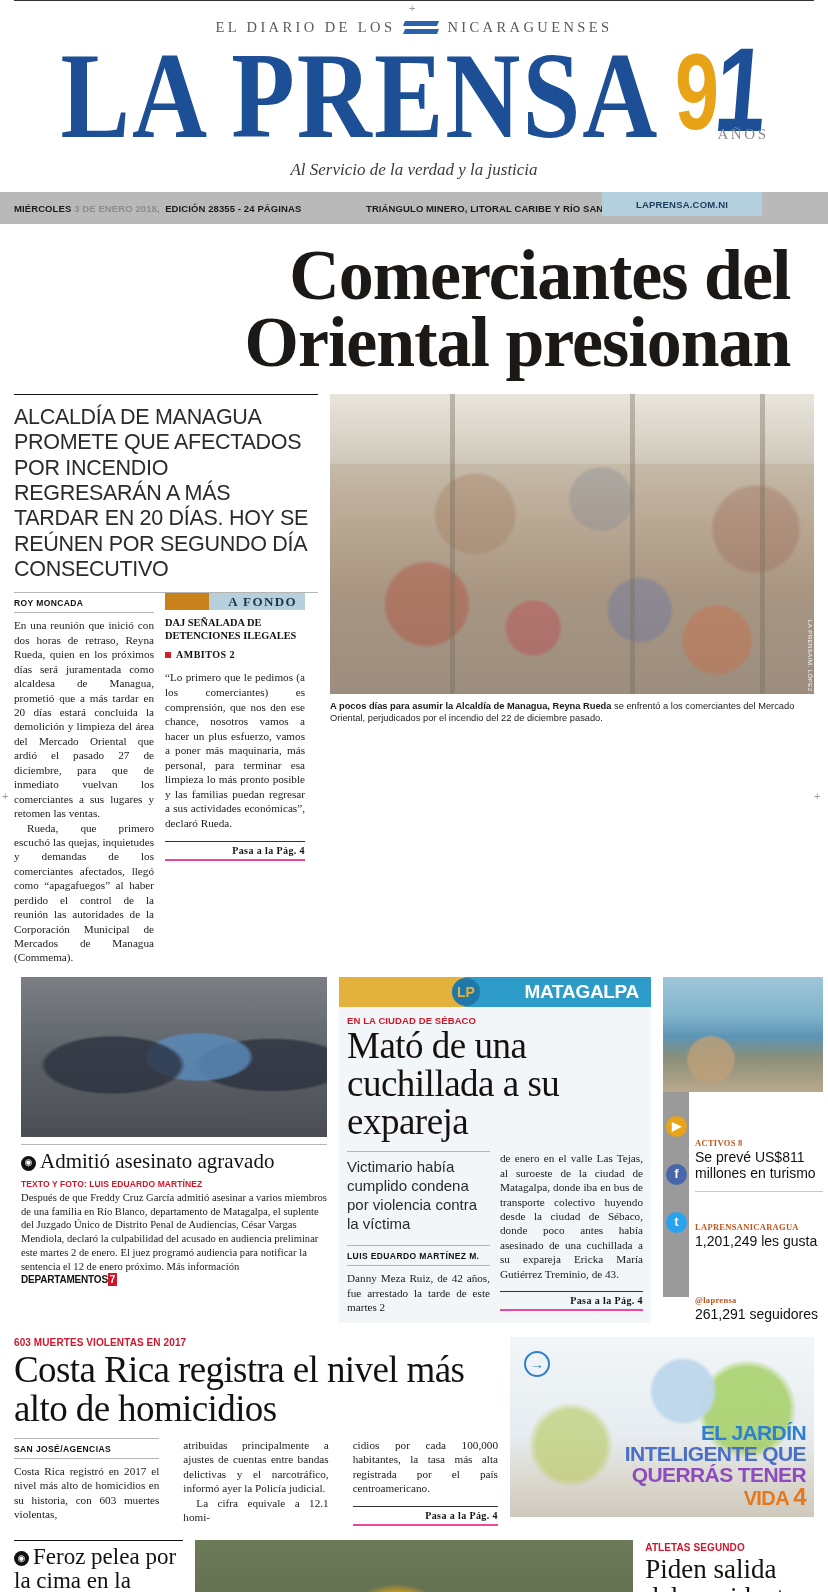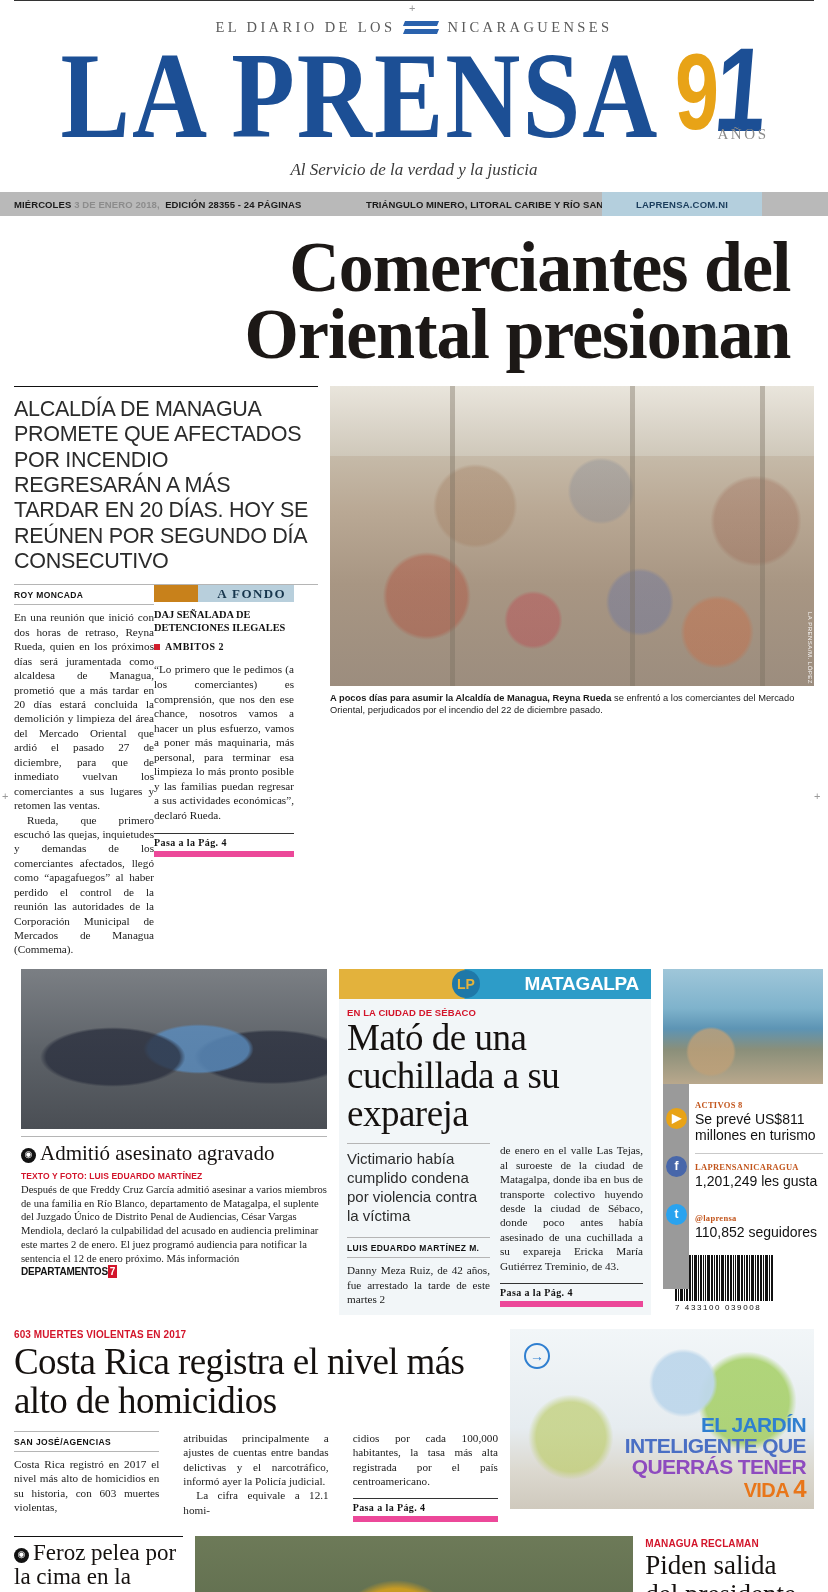--- a/index.html
+++ b/index.html
@@ -53,21 +53,21 @@
     position:absolute; left:42px; top:92px; font-size:15px; letter-spacing:2.6px;
     color:#8a8a8a; font-family:"Liberation Serif", serif;
   }
   .tagline {
     text-align:center; font-style:italic; font-size:17px; color:#3b3b3b;
     margin-top:22px; font-family:"Liberation Serif", serif;
   }
 
   
   .datebar {
-    margin-top:12px; height:24px; background:#b9b9b9; display:flex; align-items:center;
+    margin-top:12px; height:32px; background:#b9b9b9; display:flex; align-items:center;
     font-family:"Liberation Sans", sans-serif; font-size:9.5px; font-weight:bold;
     letter-spacing:0.1px; color:#1a1a1a; position:relative;
   }
   .datebar .dleft { padding-left:14px; }
   .datebar .dleft .dim { color:#8c8c8c; }
   .datebar .dmid { position:absolute; left:366px; }
   .datebar .dweb {
     position:absolute; right:66px; top:0; height:24px; width:160px; background:#b4cfdd;
     display:flex; align-items:center; justify-content:center; color:#1a3d5c;
     font-size:9.5px; letter-spacing:0.2px;
@@ -100,21 +100,21 @@
     font-family:"Liberation Sans", sans-serif; font-weight:bold; font-size:8.5px;
     letter-spacing:0.4px; color:#111; padding:5px 0 4px 0;
   }
   .body-text {
     font-family:"Liberation Serif", serif; font-size:11.2px; line-height:1.29;
     text-align:justify; color:#1a1a1a; hyphens:auto;
   }
   .body-text p { text-indent:13px; margin-bottom:0; }
   .body-text p.first { text-indent:0; }
 
-  .two-col-left { display:flex; }
+  .two-col-left { display:flex; gap:11px; }
   .tc { width:140px; }
 
   
   .afondo-head { display:flex; height:17px; margin-bottom:0; }
   .afondo-head .sq { width:44px; background:#c8811b; }
   .afondo-head .lb {
     flex:1; background:#b8cfdc; color:#17364d; text-align:right; padding-right:8px;
     font-family:"Liberation Serif", serif; font-weight:bold; font-size:13px;
     letter-spacing:1.4px; line-height:17px;
   }
@@ -126,22 +126,22 @@
     font-family:"Liberation Serif", serif; font-weight:bold; font-size:10px;
     letter-spacing:0.5px; color:#111; padding-top:7px; display:flex; align-items:center; gap:5px;
   }
   .afondo-tag .bullet { width:6px; height:6px; background:#d11f2d; display:inline-block; }
 
   .quote-text {
     font-family:"Liberation Serif", serif; font-size:11.2px; line-height:1.3;
     text-align:justify; color:#1a1a1a; padding-top:10px;
   }
   .pasa {
-    margin-top:10px; border-top:1px solid #333; border-bottom:6px solid #ec4899;
-    text-align:left; font-family:"Liberation Serif", serif; font-weight:bold;
+    margin-top:10px; border-top:1px solid #333; border-bottom:2px solid #ec4899;
+    text-align:right; font-family:"Liberation Serif", serif; font-weight:bold;
     font-size:10px; letter-spacing:0.4px; padding:3px 0; color:#111;
   }
 
   
   .photo { position:relative; overflow:hidden; background:#cfcfcf; }
   .credit-v {
     position:absolute; right:1px; bottom:2px; writing-mode:vertical-rl;
     font-family:"Liberation Sans", sans-serif; font-size:6px; color:#fff;
     letter-spacing:0.5px; opacity:0.95;
   }
@@ -244,21 +244,21 @@
     position:absolute; left:3px; width:21px; height:21px; border-radius:50%;
     display:flex; align-items:center; justify-content:center; color:#fff;
     font-family:"Liberation Sans", sans-serif; font-weight:bold; font-size:12px;
   }
   .soc-play { top:24px; background:#e8a317; }
   .soc-fb { top:72px; background:#4867aa; }
   .soc-tw { top:120px; background:#2aa3ef; }
   .soc-body { margin-left:32px; padding-top:16px; }
   .soc-label {
     font-family:"Liberation Serif", serif; font-weight:bold; font-size:8.5px;
-    color:#c2551c; letter-spacing:0.3px;
+    color:#c2551c; letter-spacing:0.3px;margin-top:30px;
   }
   .soc-val {
     font-family:"Liberation Sans", sans-serif; font-weight:300; font-size:14px;
     line-height:1.18; color:#111; padding-top:1px;
   }
   .soc-sep { border-top:1px solid #c9c9c9; margin:9px 0 8px 0; }
   .barcode { margin:14px 0 0 12px; width:124px; height:46px; display:flex; gap:1px; align-items:flex-end; }
   .barcode i { display:block; background:#111; height:46px; }
   .bc-num {
     font-family:"Liberation Sans", sans-serif; font-size:8px; letter-spacing:1.6px;
@@ -467,21 +467,21 @@
           <div class="soc-ic soc-fb">f</div>
           <div class="soc-ic soc-tw">t</div>
           <div class="soc-body">
             <div class="soc-label">ACTIVOS 8</div>
             <div class="soc-val">Se prevé US$811 millones en turismo</div>
             <div class="soc-sep"></div>
             <div class="soc-label">LAPRENSANICARAGUA</div>
             <div class="soc-val">1,201,249 les gusta</div>
             <div class="soc-sep" style="border:none; height:7px;"></div>
             <div class="soc-label">@laprensa</div>
-            <div class="soc-val">110,852 seguidores</div>
+            <div class="soc-val">261,291 seguidores</div>
           </div>
           <div class="barcode">
             <i style="width:2px"></i>
               <i style="width:1px"></i>
               <i style="width:3px"></i>
               <i style="width:1px"></i>
             <i style="width:2px"></i>
               <i style="width:2px"></i>
               <i style="width:1px"></i>
               <i style="width:3px"></i>
@@ -560,20 +560,20 @@
         <div class="rule"></div>
         <div class="sp-head">
           <span class="cam-ic">◉</span><span>Feroz pelea por la cima en la LBPN</span>
         </div>
 
       </div>
 
       <div class="photo photo-ball"></div>
 
       <div style="width:175px;">
-        <div class="cr-kicker" style="padding-top:2px;">MANAGUA RECLAMAN</div>
+        <div class="cr-kicker" style="padding-top:2px;">ATLETAS SEGUNDO</div>
         <div class="rt-head">Piden salida del presidente de lucha</div>
 
       </div>
     </div>
 
   </div>
 </div>
 
 </body></html>

